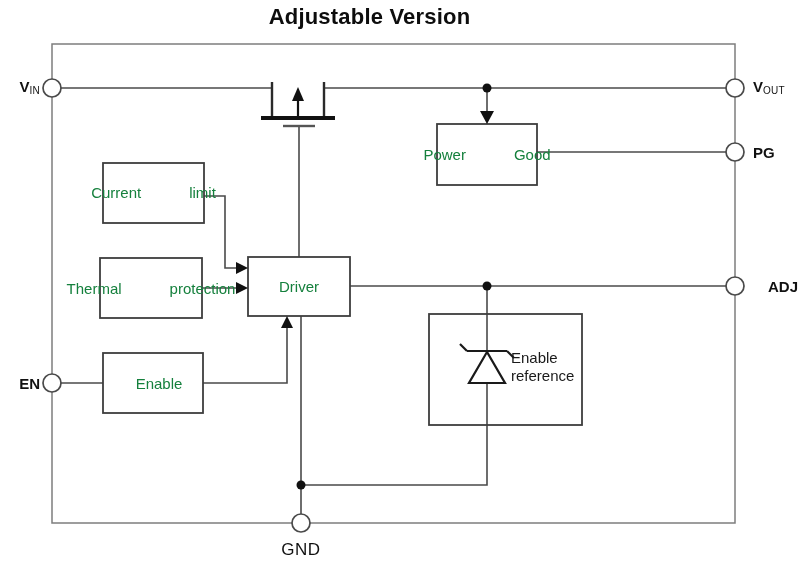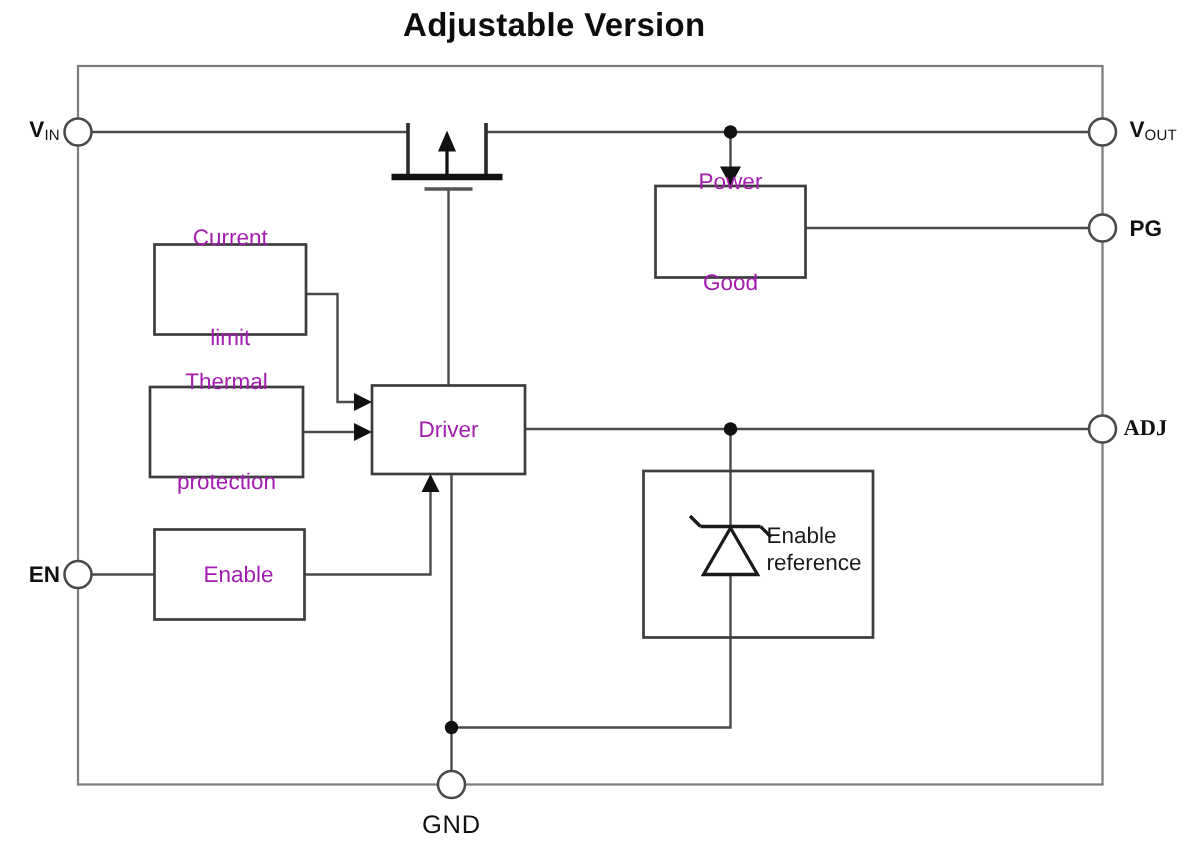--- a/index.html
+++ b/index.html
@@ -7,22 +7,22 @@
     width:800px;height:567px;position:relative;background:#ffffff;
     font-family:"Liberation Sans", sans-serif;color:#111;overflow:hidden;
   }
   .abs{position:absolute;}
   #title{
     left:0;top:4px;width:739px;text-align:center;
     font-size:22px;font-weight:bold;letter-spacing:.2px;color:#0d0d0d;
   }
   svg{position:absolute;left:0;top:0;}
   .blklabel{
-    display:flex;flex-direction:column;align-items:center;justify-content:center;
-    font-size:15px;line-height:19px;color:#a21caf;text-align:center;gap:48px;
+    display:flex;align-items:center;justify-content:center;
+    font-size:15px;line-height:19px;color:#15803d;text-align:center;gap:48px;
   }
   .pinlabel{
     font-size:15px;font-weight:bold;color:#111;display:flex;align-items:center;
   }
   .pinlabel .subs{font-size:10px;font-weight:normal;position:relative;top:4px;letter-spacing:.2px;}
   .right-align{justify-content:flex-end;}
   #gnd-label{font-size:17px;font-weight:normal;letter-spacing:.5px;}
   .bg-text{
     font-size:15px;line-height:18px;color:#1a1a1a;text-align:left;
   }
@@ -143,18 +143,18 @@
 <div class="abs pinlabel right-align" style="left:2px;top:371px;width:38px;height:24px;align-items:center;">
   <span>EN</span>
 </div>
 <div class="abs pinlabel" style="left:753px;top:74px;height:24px;">
   <span>V</span>
     <span class="subs">OUT</span>
 </div>
 <div class="abs pinlabel" style="left:753px;top:140px;height:24px;">
   <span>PG</span>
 </div>
-<div class="abs pinlabel" style="left:749px;top:274px;height:24px;font-family:Liberation Serif, serif;">
+<div class="abs pinlabel" style="left:768px;top:274px;height:24px;">
   <span>ADJ</span>
 </div>
 <div id="gnd-label" class="abs pinlabel" style="left:251px;top:538px;width:100px;height:24px;justify-content:center;">
   <span>GND</span>
 </div>
 
 </body></html>

